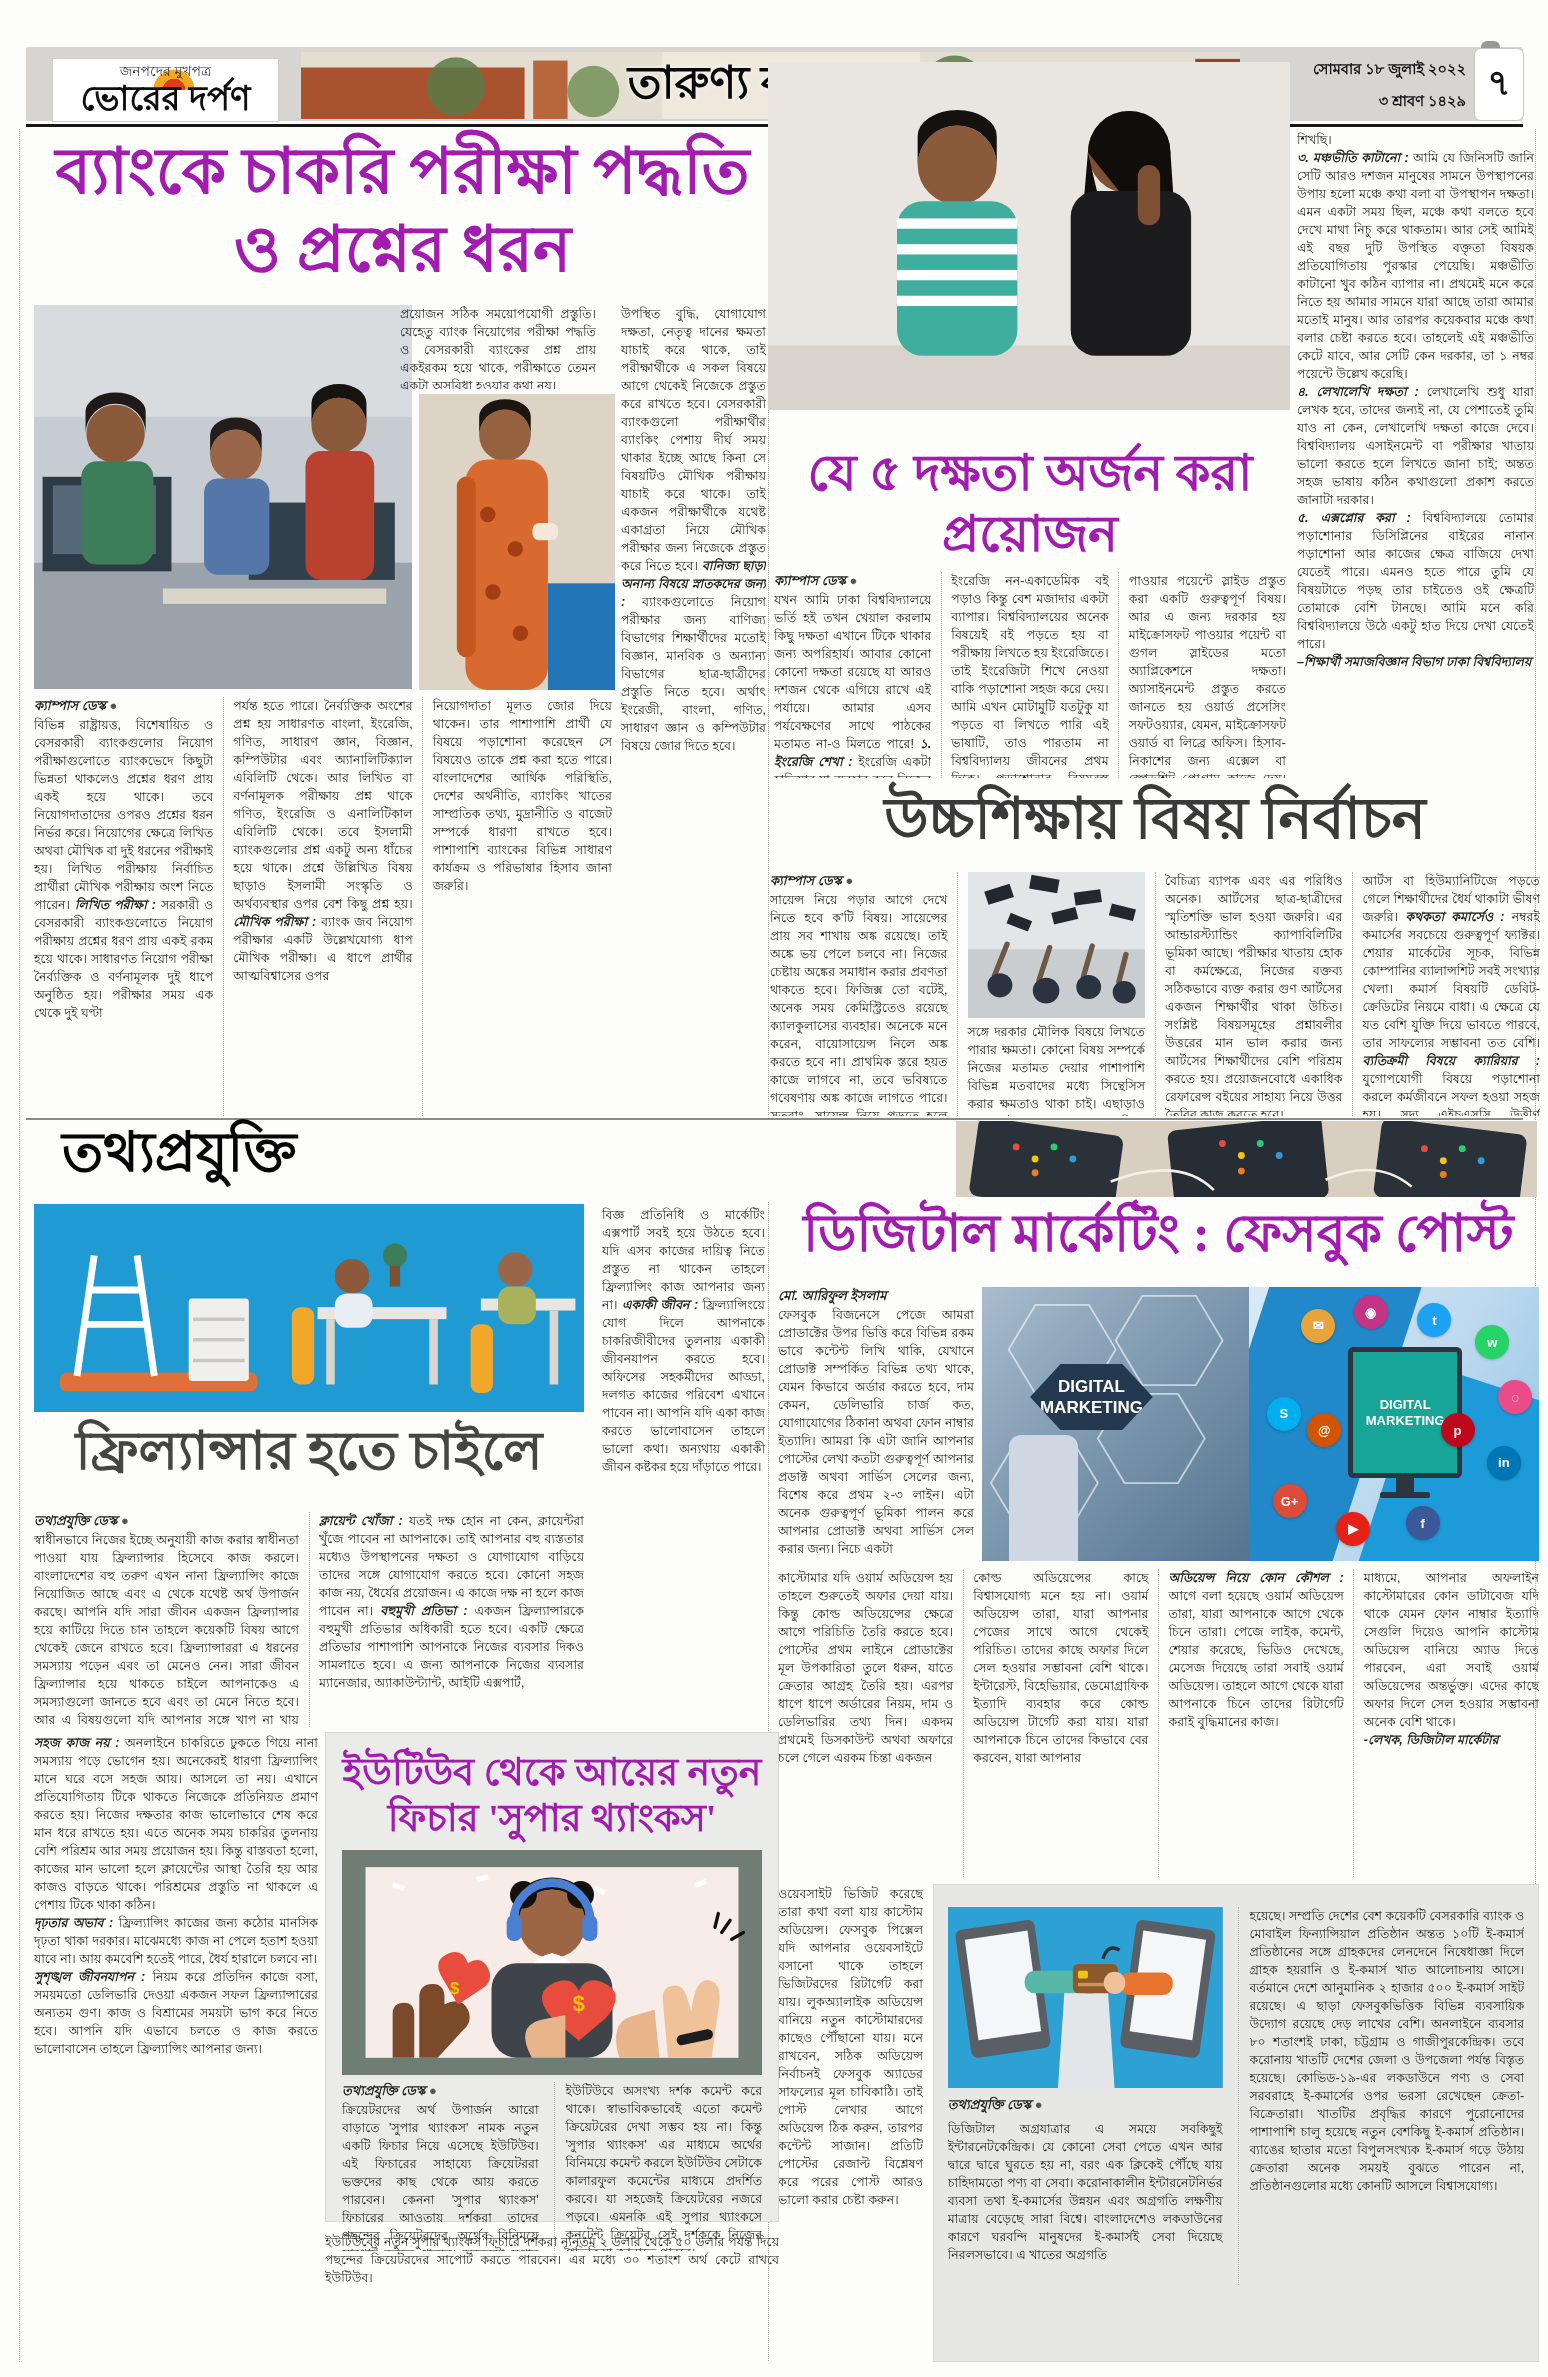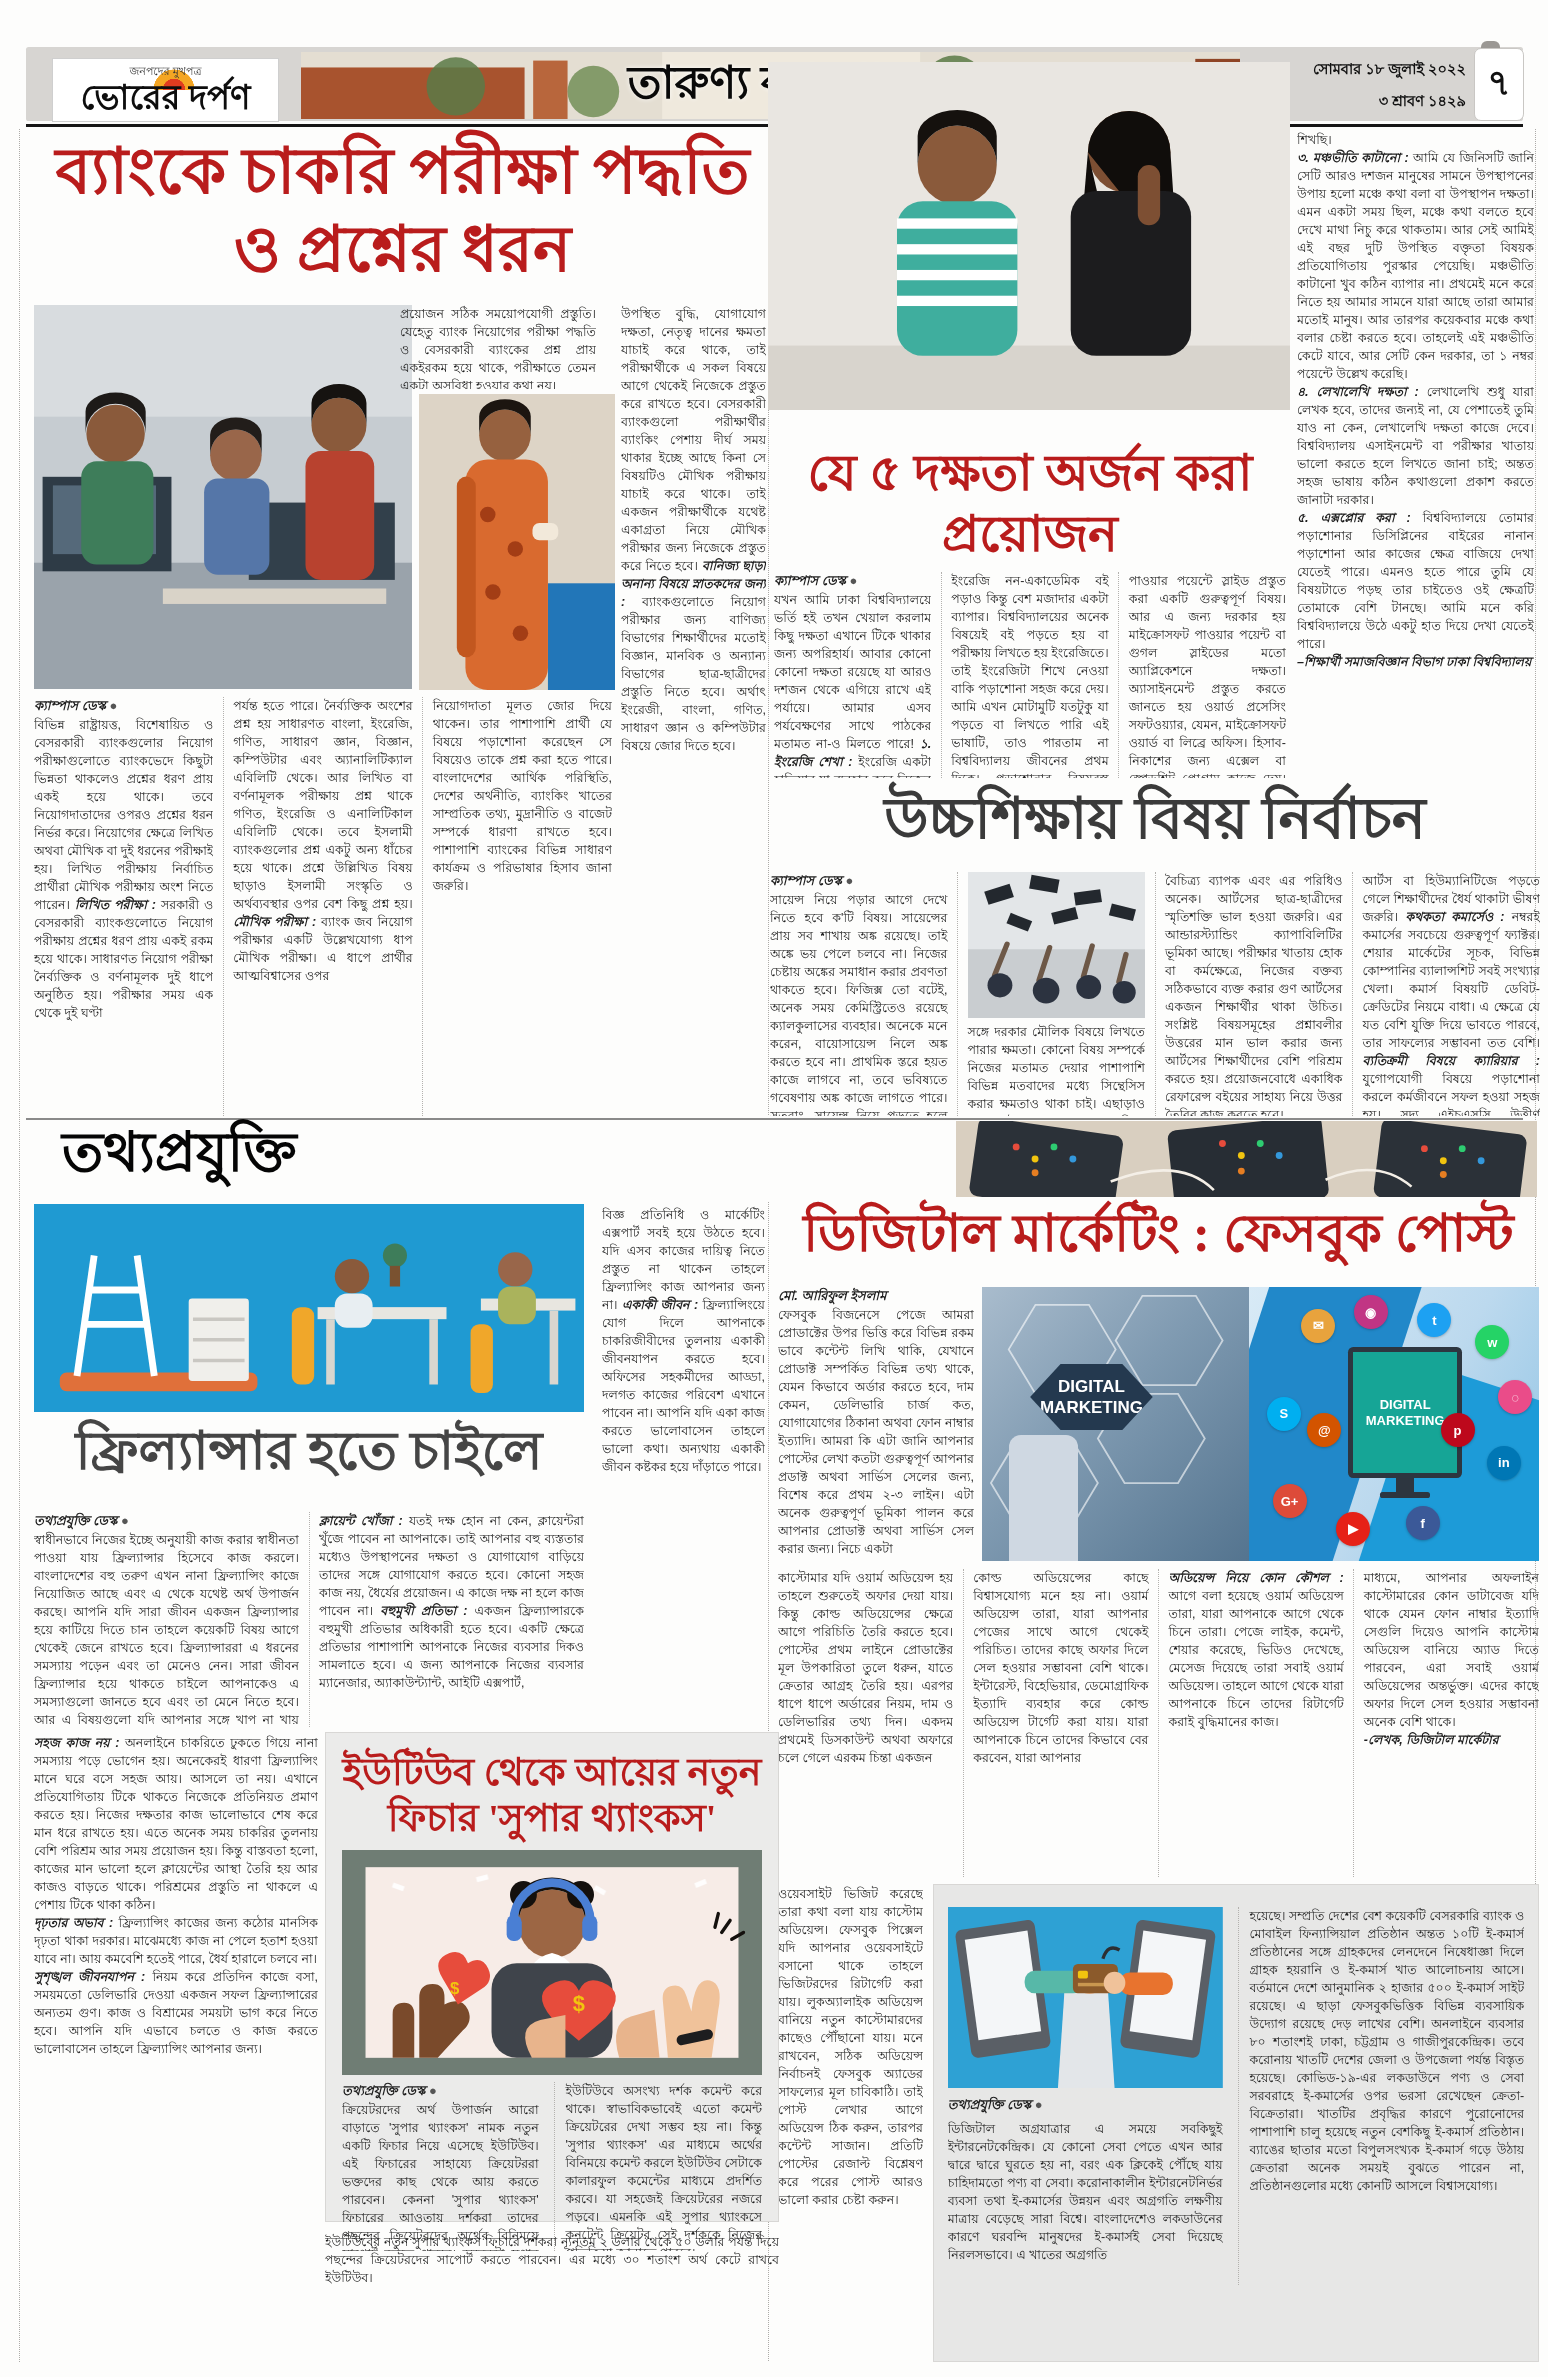--- a/index.html
+++ b/index.html
@@ -2,36 +2,36 @@
 <html style="font-size:13.8px"><head>
 <meta charset="utf-8">
 <style>
   html,body{margin:0;padding:0;background:#888;}
   .page{position:relative;width:1548px;height:2377px;background:#fdfdfc;margin:0 auto;
         font-family:"Liberation Sans",sans-serif;color:#1c1c1c;overflow:hidden;}
   
   .masthead-bar{position:absolute;left:26px;top:47px;width:1497px;height:74px;background:#d7d5d2;border-radius:2.6px;}
   .logo-box{position:absolute;left:52px;top:58px;width:225px;height:62px;background:#fff;border:0.9px solid #cfcfcf;
             display:flex;flex-direction:column;align-items:center;justify-content:center;overflow:hidden;}
-  .logo-tagline{font-size:11px;color:#333;line-height:1;margin-bottom:4px;z-index:2;}
+  .logo-tagline{font-size:14px;color:#333;line-height:1;margin-bottom:4px;z-index:2;}
   .logo-title{font-size:34px;font-weight:bold;color:#0d0d0d;line-height:1;z-index:2;font-family:"Liberation Serif",serif;}
   .logo-sun{position:absolute;left:101px;top:5.2px;width:40px;height:26px;z-index:1;
             background:radial-gradient(circle at 50% 100%, #e03c20 0 34%, #f5a623 35% 62%, rgba(0,0,0,0) 63%);}
   .campus-photo{position:absolute;left:301px;top:52px;width:939px;height:67px;overflow:hidden;}
   .campus-title{position:absolute;left:0;top:0;width:100%;height:100%;display:flex;align-items:center;justify-content:center;
             font-size:45px;font-weight:900;color:#090909;text-shadow:0 0 5.2px rgba(255,255,255,.85);font-family:"Liberation Serif",serif;}
   .date-box{position:absolute;left:1249px;top:58px;width:217px;height:55px;display:flex;flex-direction:column;
             align-items:flex-end;justify-content:center;gap:8px;font-weight:bold;font-size:14.6px;color:#111;}
   .pagenum-box{position:absolute;left:1474px;top:48px;width:48px;height:71px;background:#fff;border-radius:6.9px;
             border:0.9px solid #c9c7c4;display:flex;align-items:center;justify-content:center;
             font-size:36px;font-weight:bold;color:#111;}
   .pagenum-tab{position:absolute;left:1481px;top:41px;width:19px;height:12px;background:#9b9894;border-radius:6px 6px 0 0;}
   .masthead-rule{position:absolute;left:26px;top:124px;width:1497px;height:3.4px;background:#161616;}
   
-  .headline{font-family:"Liberation Serif",serif;font-weight:900;color:#b91c1c;text-align:center;line-height:1.22;}
+  .headline{font-family:"Liberation Serif",serif;font-weight:900;color:#a21caf;text-align:center;line-height:1.22;}
   .body-col{font-size:12.5px;line-height:1.44;text-align:justify;color:#1d1d1d;overflow:hidden;}
   .byline{font-weight:bold;font-style:italic;font-size:13px;}
   .dot{color:#555;}
   .sub{font-weight:bold;font-style:italic;}
   .sig{font-weight:bold;font-style:italic;}
   .cols{position:absolute;display:flex;}
   .cols>div{flex:1;overflow:hidden;}
   .cols>div+div{border-left:0.9px dotted #b3b1ae;padding-left:9.5px;margin-left:9.5px;}
   
   .vdot{position:absolute;width:0;border-left:1.7px dotted #adaba8;}

